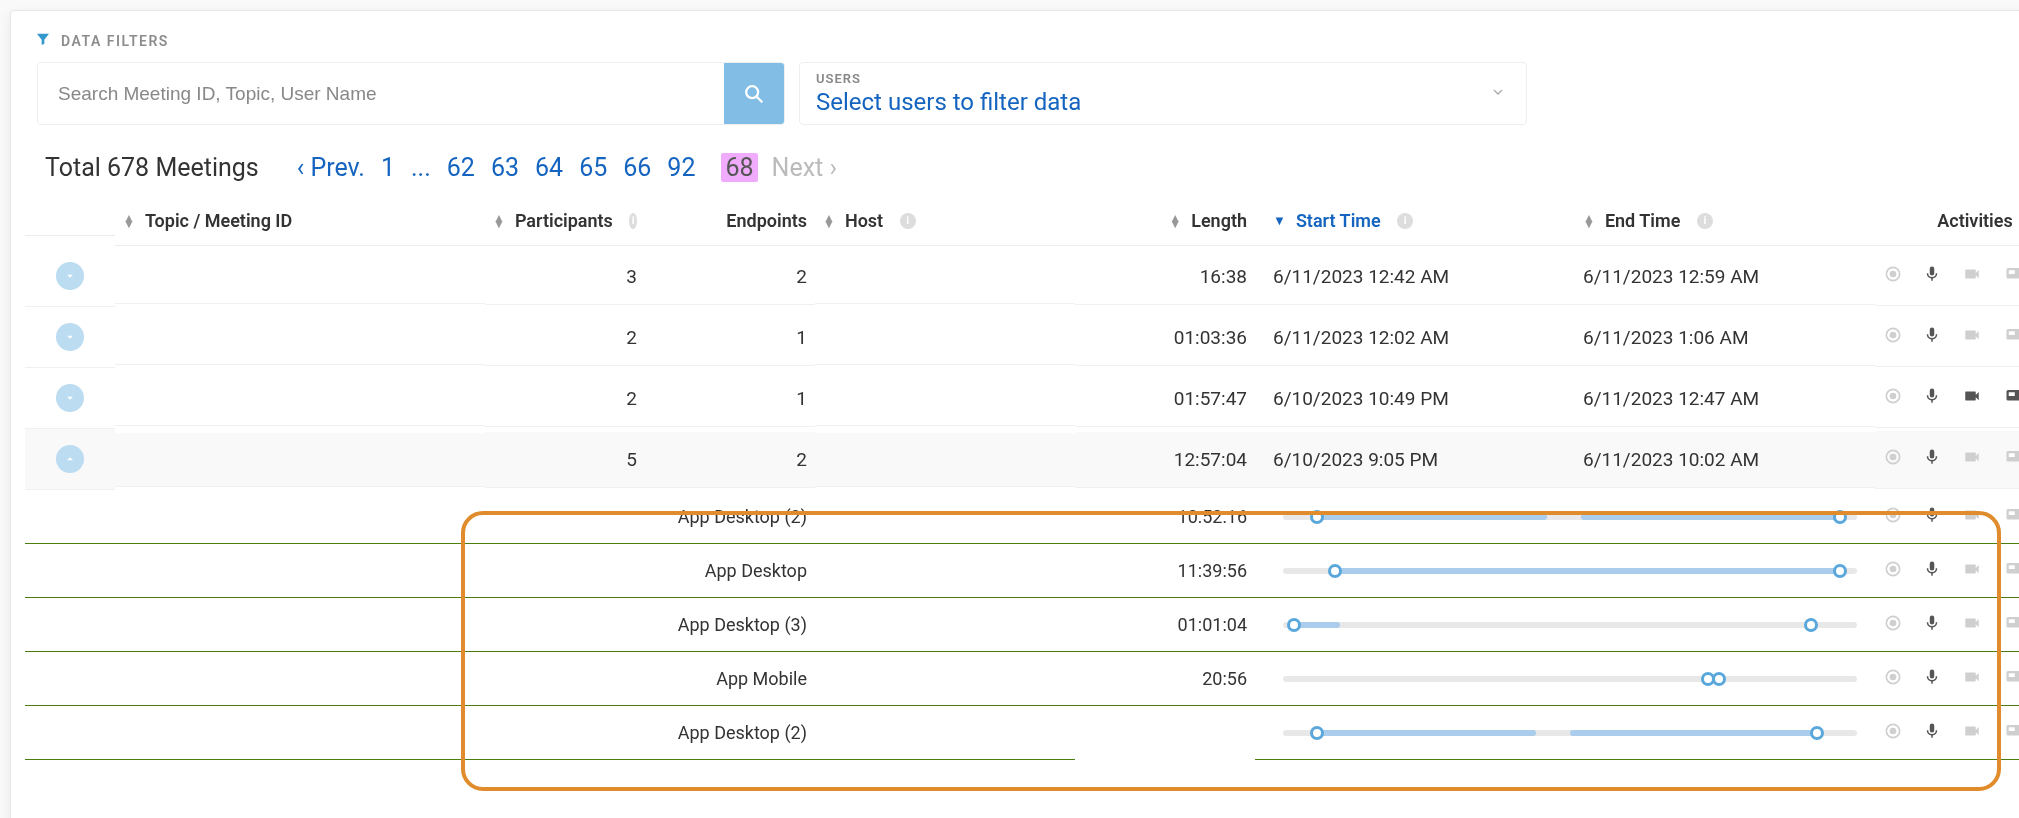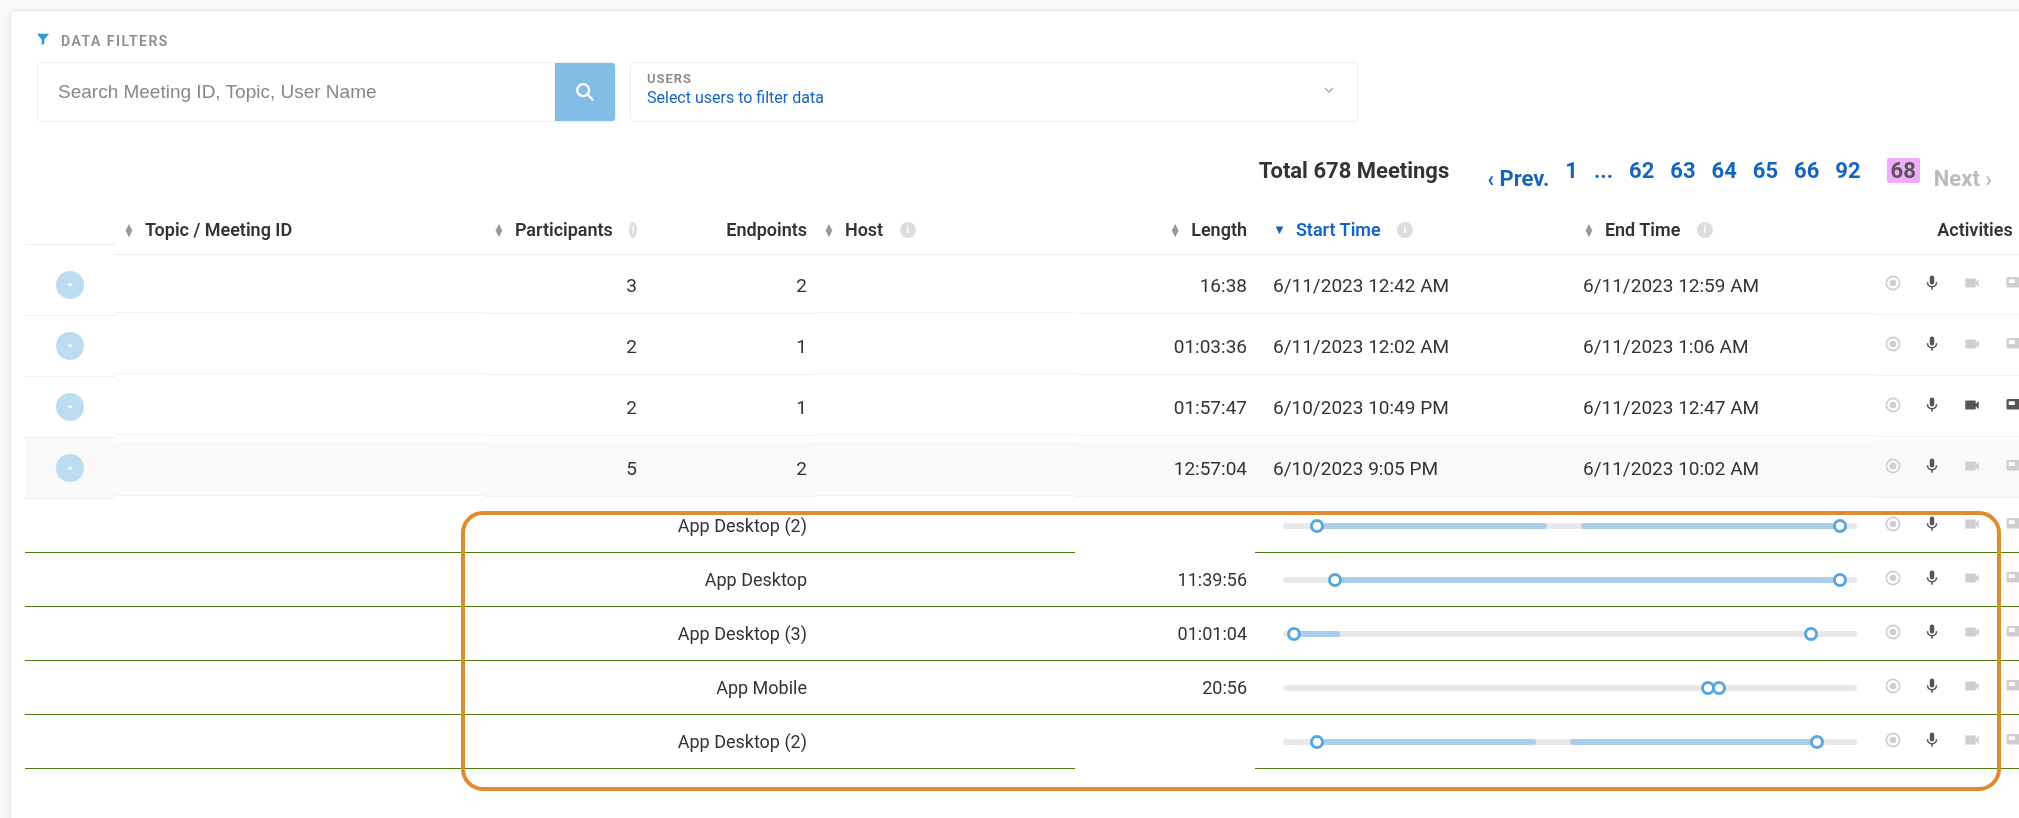--- a/index.html
+++ b/index.html
@@ -27,49 +27,49 @@
     display: flex; align-items: center; gap: 10px;
     color: #8c8c8c; font-size: 14px; letter-spacing: 1.5px; font-weight: 600;
     padding: 6px 4px 12px 10px;
   }
   .filter-icon { color:#3399cc; }
 
   .filter-row {
     display: flex; gap: 14px; margin-left: 12px;
   }
   .search-group {
-    display: flex; width: 579px;
+    display: flex; width: 748px;
     border: 1px solid #eee; border-radius: 4px; overflow: hidden;
   }
   .search-input {
     flex: 1; border: none; outline: none; padding: 18px 20px;
     font-size: 19px; color: #555;
   }
   .search-input::placeholder { color: #888; }
   .search-btn {
     width: 60px; background: #82bde6;
     display: flex; align-items: center; justify-content: center;
     color: #fff; cursor: pointer;
   }
   .user-select {
     width: 728px; border: 1px solid #eee; border-radius: 4px;
     padding: 8px 16px 8px 16px; position: relative; cursor: pointer;
   }
   .user-select .lbl { font-size: 13px; letter-spacing: 1px; color: #888; font-weight:600;}
-  .user-select .val { font-size: 16px; color: #1565c0; margin-top: 2px;}
+  .user-select .val { font-size: 24px; color: #1565c0; margin-top: 2px;}
   .user-select .chev { position: absolute; right: 20px; top: 50%; transform: translateY(-50%); color: #aaa; }
 
   
   .meta-row {
-    display: flex; justify-content: flex-end; align-items:center;
+    display: flex; align-items:center;
     gap: 36px; padding: 28px 20px 14px 20px;
-    font-size: 22px; color: #333; font-weight: bold;
+    font-size: 25px; color: #333;
   }
   .pager { display:flex; gap: 12px; align-items:center; }
-  .pager a { color: #1565c0; text-decoration: none; cursor: pointer; padding: 0 2px; margin-top: 16px;}
+  .pager a { color: #1565c0; text-decoration: none; cursor: pointer; padding: 0 2px;}
   .pager .cur { color: #555; background:#f0abfc; padding: 0 4px; border-radius:2px;}
   .pager .dis { color: #bbb; cursor: default; }
   .pager .ellipsis { color:#1565c0; }
 
   
   .grid {
     width: 100%;
     display: grid;
     grid-template-columns: 90px 370px 160px 170px 260px 180px 320px 300px 200px;
     align-items: center;
@@ -319,20 +319,21 @@
             </svg></span>
         </div>
       </div>
     </div>
   <div id="subrows-mount">
       <div class="grid sub">
     <div class="row-cell"></div>
     <div class="row-cell"></div>
     <div class="row-cell" style="grid-column:3/5;justify-content:flex-end">App Desktop (2)</div>
     <div class="row-cell"></div>
+    <div class="row-cell right">10:52:16</div>
     <div class="row-cell" style="grid-column:7/9;padding-left:18px">
           <div class="timeline">
             <div class="seg" style="left:6%;width:40%"></div>
             <div class="seg" style="left:52%;width:45%"></div>
             <div class="dot" style="left:calc(6% - 7px)"></div>
             <div class="dot" style="left:calc(97% - 7px)"></div>
           </div>
         </div>
     <div class="row-cell acts">
           <span class="act-ico "><svg width="20" height="20" viewBox="0 0 24 24" fill="none" stroke="currentColor" stroke-width="2">

